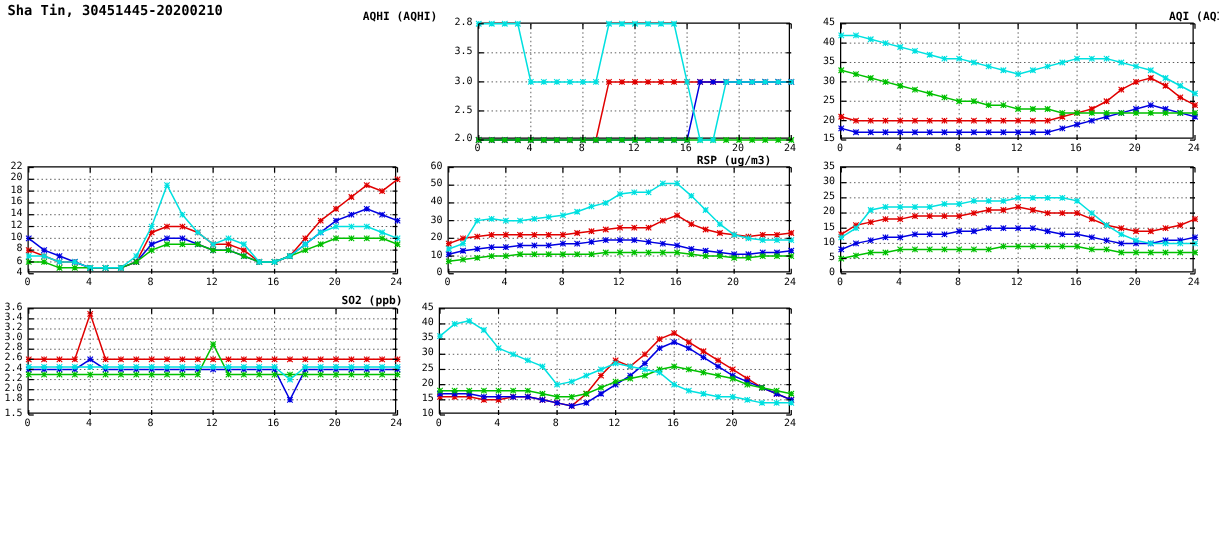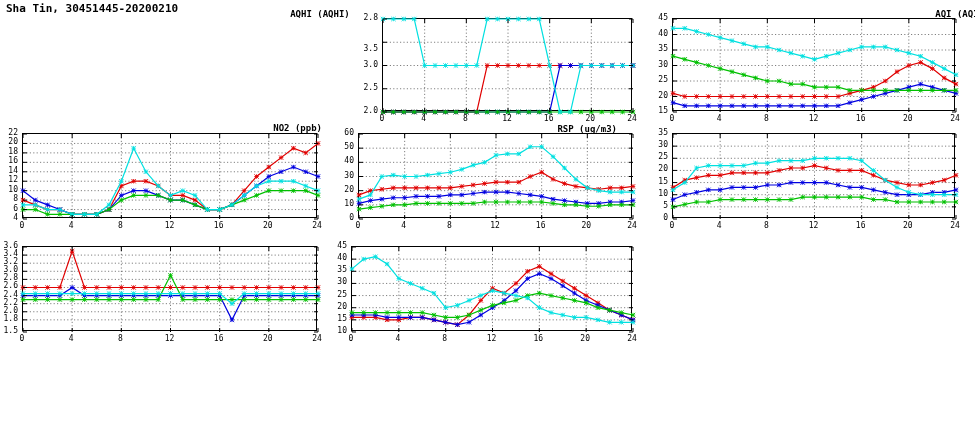--- a/index.html
+++ b/index.html
@@ -13,21 +13,20 @@
   svg{position:absolute;left:0;top:0;overflow:visible;}
   .grid line{stroke:#000;stroke-width:0.5;stroke-dasharray:1.2 2.2;}
   .axisline{stroke:#000;stroke-width:1;}
 </style>
 </head>
 <body>
 
 <div class="title">Sha Tin, 30451445-20200210</div>
 
 <div class="panel" id="p-no2" style="left: 0px; top: 0px; width: 975px; height: 447px;">
-    <div class="plot-title" style="left: 0px; top: 123px; width: 322px; text-align: right;">NO2 (ppb)</div>
     <div class="plotbox" style="left: 22px; top: 133px; width: 295px; height: 85px;">
       <svg width="295" height="85" style="left: 0px; top: 0px;">
         <g class="grid">
           <line x1="0" x2="295" y1="75.55555555555556" y2="75.55555555555556"></line>
           <line x1="0" x2="295" y1="66.11111111111111" y2="66.11111111111111"></line>
           <line x1="0" x2="295" y1="56.66666666666667" y2="56.66666666666667"></line>
           <line x1="0" x2="295" y1="47.22222222222222" y2="47.22222222222222"></line>
           <line x1="0" x2="295" y1="37.77777777777778" y2="37.77777777777778"></line>
           <line x1="0" x2="295" y1="28.333333333333336" y2="28.333333333333336"></line>
           <line x1="0" x2="295" y1="18.888888888888886" y2="18.888888888888886"></line>
@@ -190,20 +189,21 @@
     <div class="ytick" style="left: -22px; width: 40px; top: 128px;">22</div>
     <div class="xtick" style="left: 10px; width: 24px; top: 221px;">0</div>
     <div class="xtick" style="left: 59.1667px; width: 24px; top: 221px;">4</div>
     <div class="xtick" style="left: 108.333px; width: 24px; top: 221px;">8</div>
     <div class="xtick" style="left: 157.5px; width: 24px; top: 221px;">12</div>
     <div class="xtick" style="left: 206.667px; width: 24px; top: 221px;">16</div>
     <div class="xtick" style="left: 255.833px; width: 24px; top: 221px;">20</div>
     <div class="xtick" style="left: 305px; width: 24px; top: 221px;">24</div>
   </div>
 <div class="panel" id="p-so2" style="left: 0px; top: 0px; width: 975px; height: 447px;">
+    <div class="plot-title" style="left: 0px; top: 236px; width: 322px; text-align: right;">SO2 (ppb)</div>
     <div class="plotbox" style="left: 22px; top: 246px; width: 295px; height: 85px;">
       <svg width="295" height="85" style="left: 0px; top: 0px;">
         <g class="grid">
           <line x1="0" x2="295" y1="72.85714285714286" y2="72.85714285714286"></line>
           <line x1="0" x2="295" y1="64.76190476190476" y2="64.76190476190476"></line>
           <line x1="0" x2="295" y1="56.66666666666666" y2="56.66666666666666"></line>
           <line x1="0" x2="295" y1="48.57142857142858" y2="48.57142857142858"></line>
           <line x1="0" x2="295" y1="40.476190476190474" y2="40.476190476190474"></line>
           <line x1="0" x2="295" y1="32.38095238095239" y2="32.38095238095239"></line>
           <line x1="0" x2="295" y1="24.285714285714285" y2="24.285714285714285"></line>
@@ -516,21 +516,21 @@
         <line y1="89" y2="93" x1="166.66666666666666" x2="166.66666666666666" class="axisline"></line>
         <line y1="0" y2="4" x1="208.33333333333334" x2="208.33333333333334" class="axisline"></line>
         <line y1="89" y2="93" x1="208.33333333333334" x2="208.33333333333334" class="axisline"></line>
         <line y1="0" y2="4" x1="250" x2="250" class="axisline"></line>
         <line y1="89" y2="93" x1="250" x2="250" class="axisline"></line>
       </svg>
     </div>
     <div class="ytick" style="left: 338px; width: 40px; top: 106px;">2.0</div>
     <div class="ytick" style="left: 338px; width: 40px; top: 82.75px;">2.5</div>
     <div class="ytick" style="left: 338px; width: 40px; top: 59.5px;">3.0</div>
-    <div class="ytick" style="left: 338px; width: 40px; top: 36.25px; margin-top: 8px;">3.5</div>
+    <div class="ytick" style="left: 338px; width: 40px; top: 36.25px;">3.5</div>
     <div class="ytick" style="left: 338px; width: 40px; top: 13px;">2.8</div>
     <div class="xtick" style="left: 370px; width: 24px; top: 114px;">0</div>
     <div class="xtick" style="left: 411.667px; width: 24px; top: 114px;">4</div>
     <div class="xtick" style="left: 453.333px; width: 24px; top: 114px;">8</div>
     <div class="xtick" style="left: 495px; width: 24px; top: 114px;">12</div>
     <div class="xtick" style="left: 536.667px; width: 24px; top: 114px;">16</div>
     <div class="xtick" style="left: 578.333px; width: 24px; top: 114px;">20</div>
     <div class="xtick" style="left: 620px; width: 24px; top: 114px;">24</div>
   </div>
 <div class="panel" id="p-rsp" style="left: 0px; top: 0px; width: 975px; height: 447px;">

